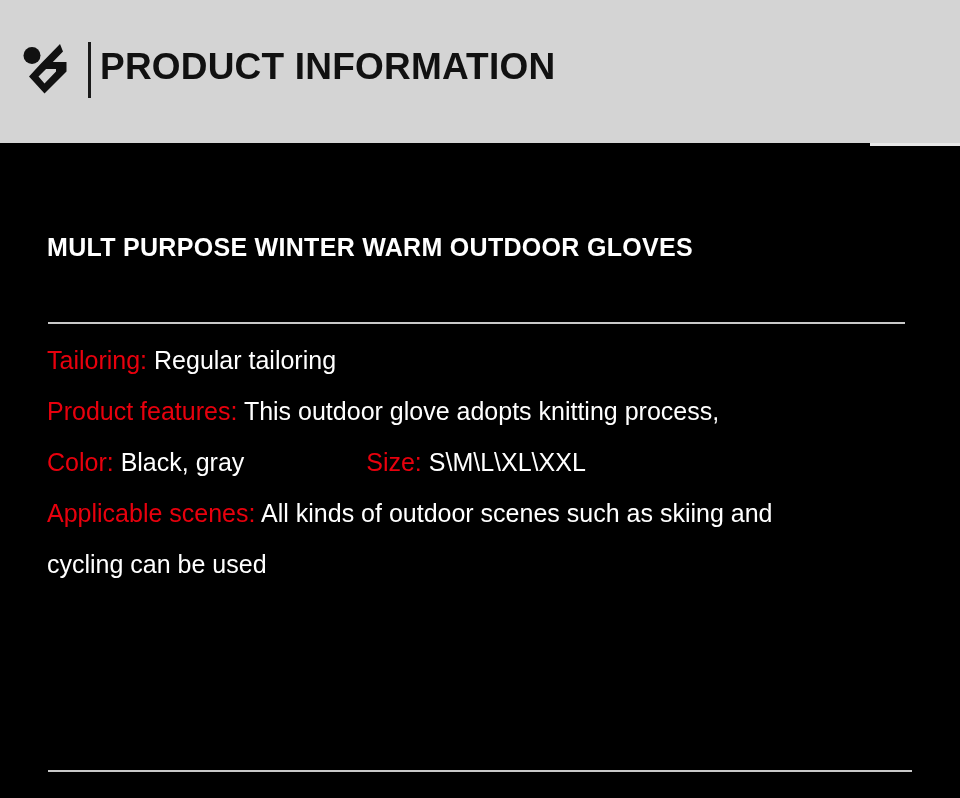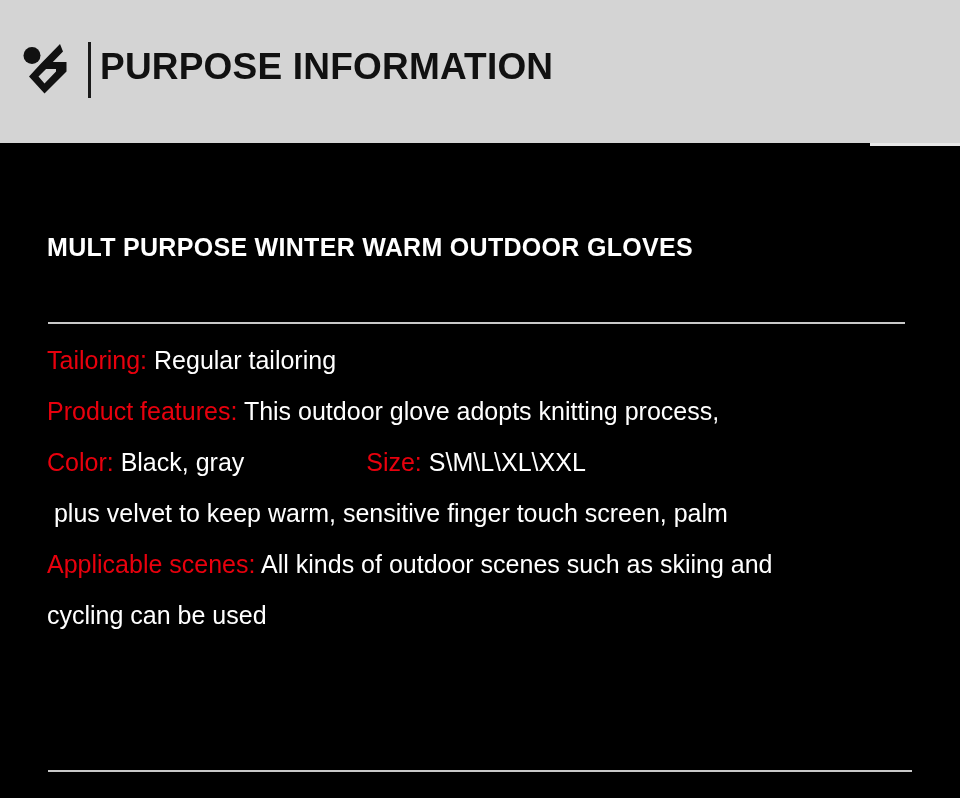--- a/index.html
+++ b/index.html
@@ -133,21 +133,21 @@
 <body>
 
 <div class="header-band">
   <div class="brand-logo">
     <svg width="64" height="64" viewBox="0 0 64 64" aria-hidden="true">
       <circle cx="16" cy="17.5" r="8.5" fill="#111111"></circle>
       <path d="M44 6 L24.5 26 L13 38.5 L28.5 55.5 L50.5 33.5 L50.5 24 L33.5 24 L27 31 L40 31 L40 33.5 L28.5 45.5 L22.5 38.5 L32 29 L47 13.5 Z" fill="#111111"></path>
     </svg>
   </div>
   <div class="header-divider"></div>
-  <div class="header-title">PURPOSE INFORMATION</div>
+  <div class="header-title">PRODUCT INFORMATION</div>
 </div>
 <div class="header-underline"></div>
 
 <div class="content">
 
   <div class="product-title">MULT PURPOSE WINTER WARM OUTDOOR GLOVES</div>
 
   <div class="rule rule-top"></div>
 
   <div class="spec-list">
@@ -164,21 +164,20 @@
     </div>
 
     <div class="spec-line">
       <span class="label">Color:</span>
       <span class="value">Black, gray</span>
       <span class="spacer-gap"></span>
       <span class="label">Size:</span>
       <span class="value">S\M\L\XL\XXL</span>
     </div>
 
-    <div class="spec-line wrap-line value"> plus velvet to keep warm, sensitive finger touch screen, palm</div>
 
 
     <div class="spec-line">
       <span class="label">Applicable scenes:</span>
       <span class="value">All kinds of outdoor scenes such as skiing and</span>
     </div>
 
     <div class="spec-line wrap-line value">cycling can be used</div>
 
   </div>

